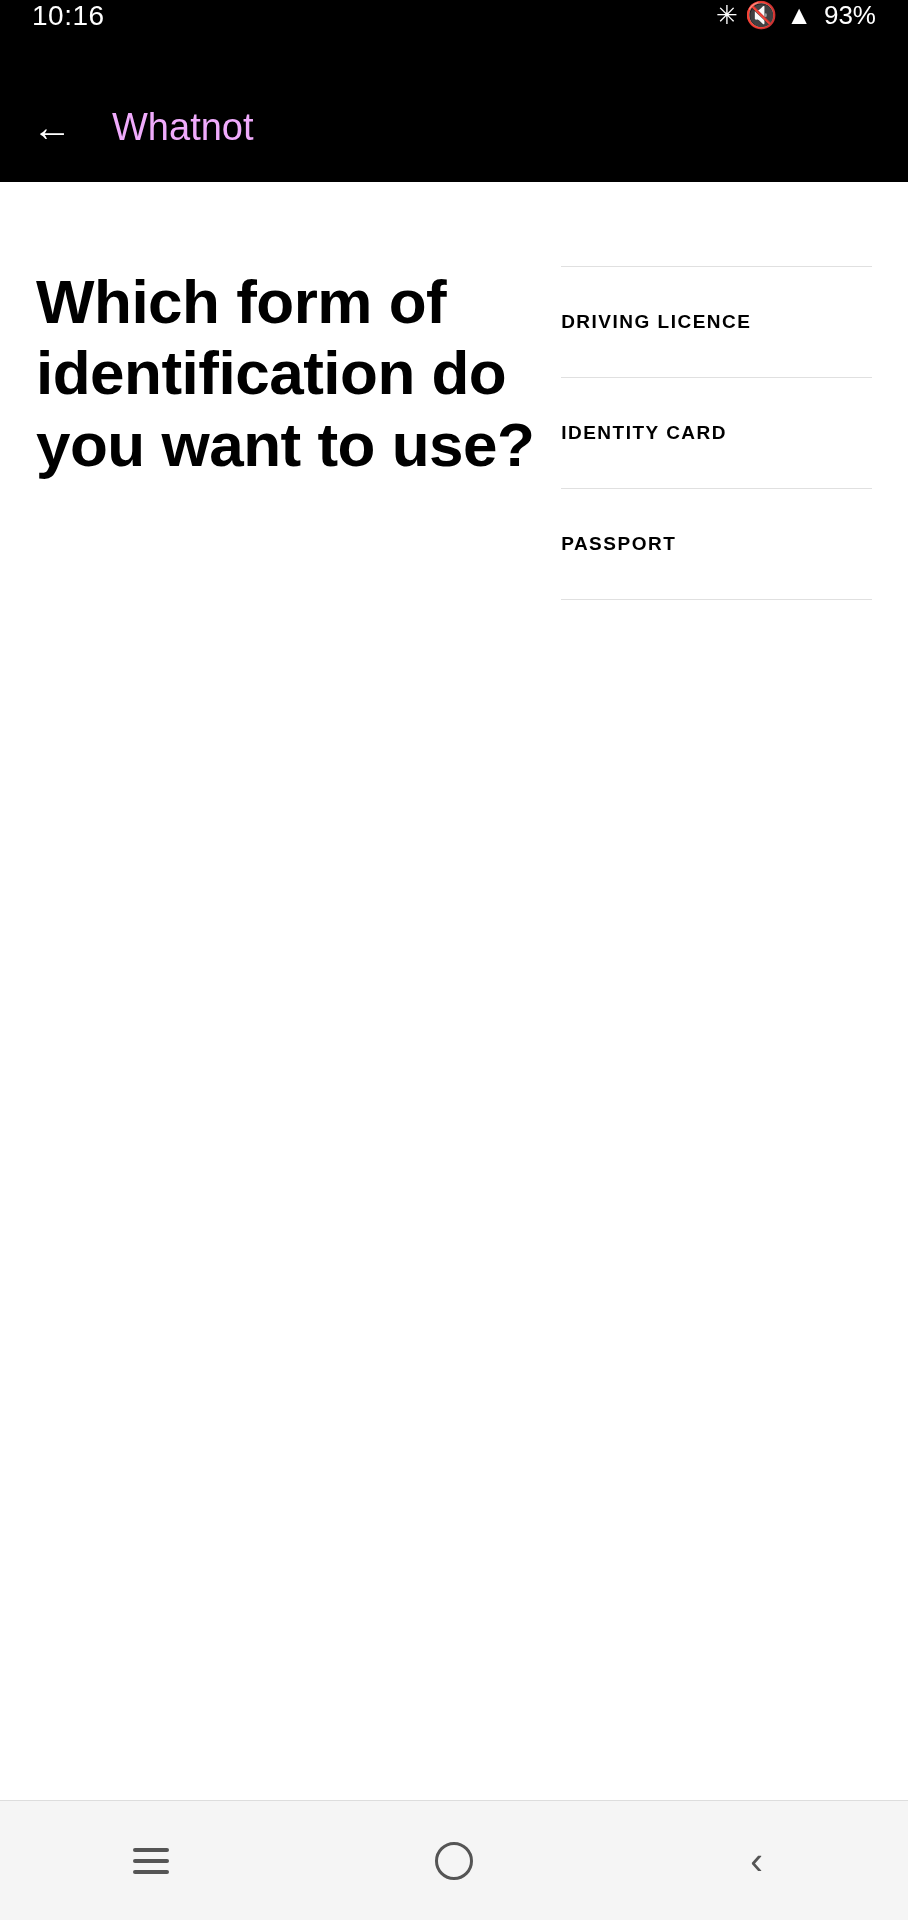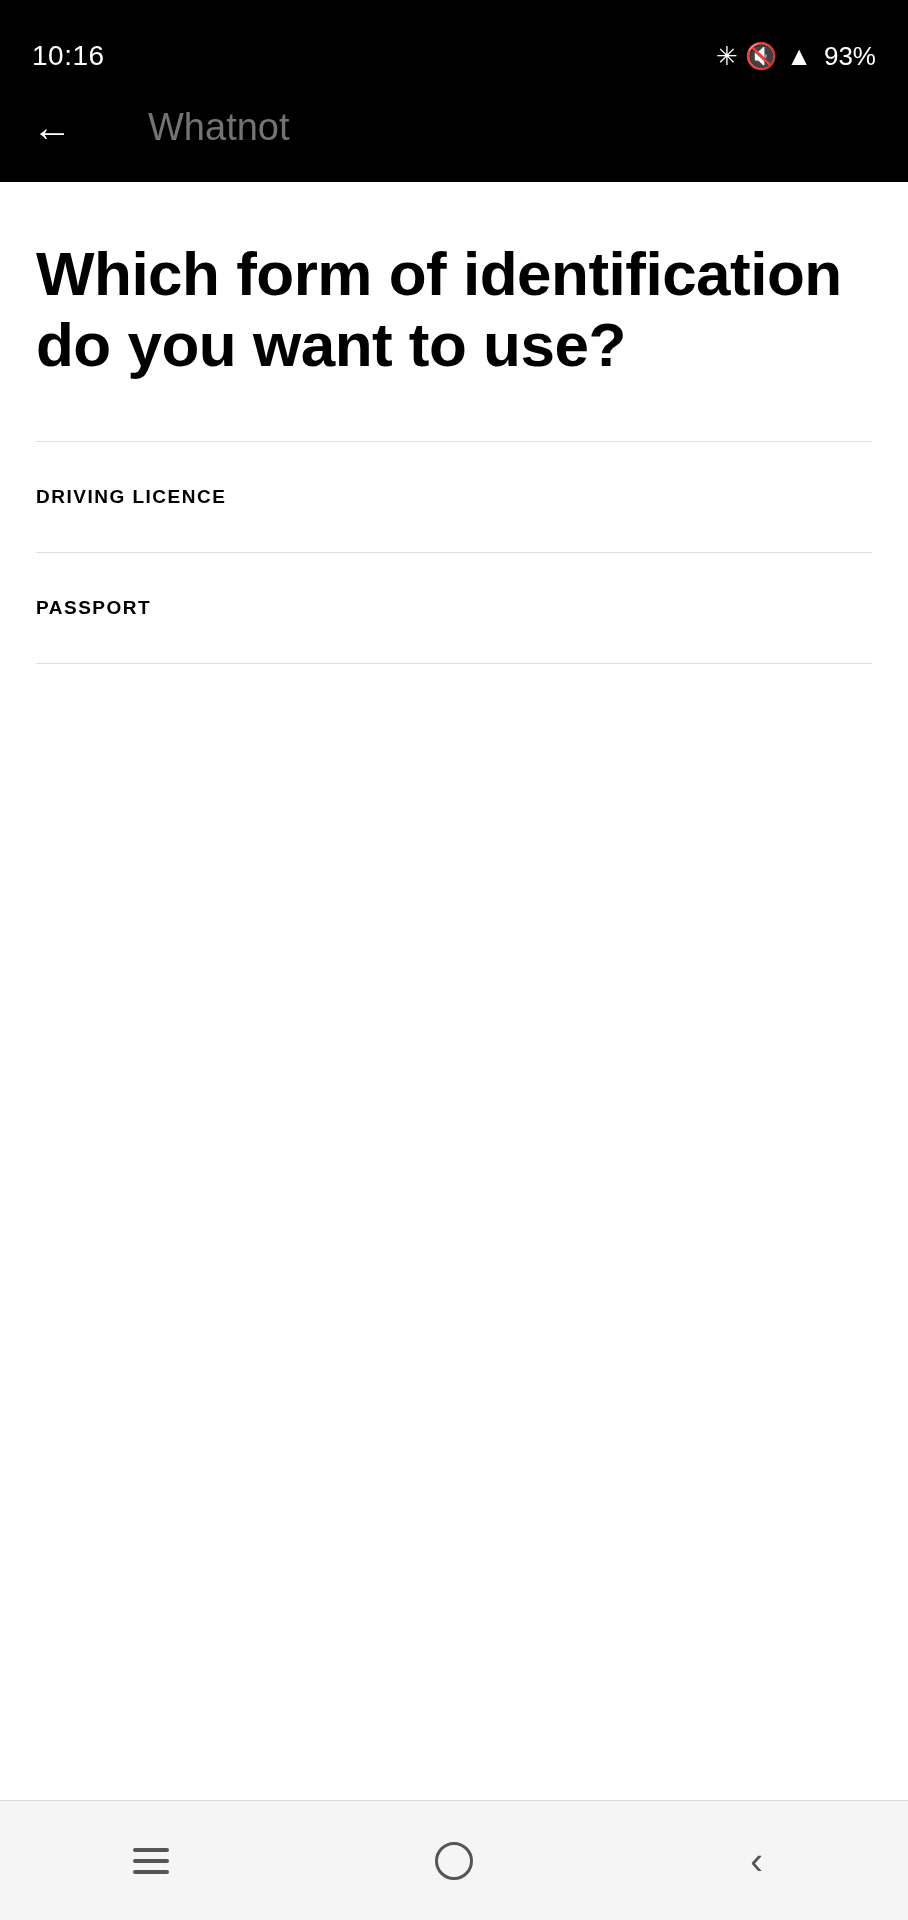--- a/index.html
+++ b/index.html
@@ -18,21 +18,21 @@
       flex-direction: column;
       overflow: hidden;
     }
 
     
     .status-bar {
       background: #000;
       color: #fff;
       height: 72px;
       display: flex;
-      align-items: flex-end;
+      align-items: flex-start;
       justify-content: space-between;
       padding: 0 32px;
       flex-shrink: 0;
     }
 
     .status-bar-left {
       font-size: 28px;
       font-weight: 500;
       letter-spacing: 0.5px;
     }
@@ -67,33 +67,32 @@
 
     .back-button {
       color: #fff;
       font-size: 40px;
       cursor: pointer;
       display: flex;
       align-items: center;
     }
 
     .nav-title {
-      color: #737373;
+      color: #f0abfc;
       font-size: 38px;
       font-weight: 400;
-      margin-left: 36px;
     }
 
     
     .main-content {
       flex: 1;
       background: #fff;
-      padding: 56px 36px 0 36px;
-      display: flex;
-      flex-direction: column;
+      padding: 84px 36px 0 36px;
+      display: flex;
+      flex-direction: row;
     }
 
     .page-heading {
       font-size: 62px;
       font-weight: 800;
       color: #000;
       line-height: 1.15;
       margin-bottom: 60px;
       letter-spacing: -0.5px;
     }
@@ -196,20 +195,21 @@
   </div>
   <div class="nav-title">Whatnot</div>
 </div>
 
 <div class="main-content">
   <h1 class="page-heading">Which form of identification do you want to use?</h1>
 
   <div class="options-list">
 
   <div class="option-item"><span class="option-label">DRIVING LICENCE</span></div>
+      <div class="option-item"><span class="option-label">IDENTITY CARD</span></div>
       <div class="option-item"><span class="option-label">PASSPORT</span></div>
     </div>
 </div>
 
 <div class="bottom-nav">
   <div class="nav-btn">
     <div class="hamburger-icon">
       <span></span>
       <span></span>
       <span></span>

